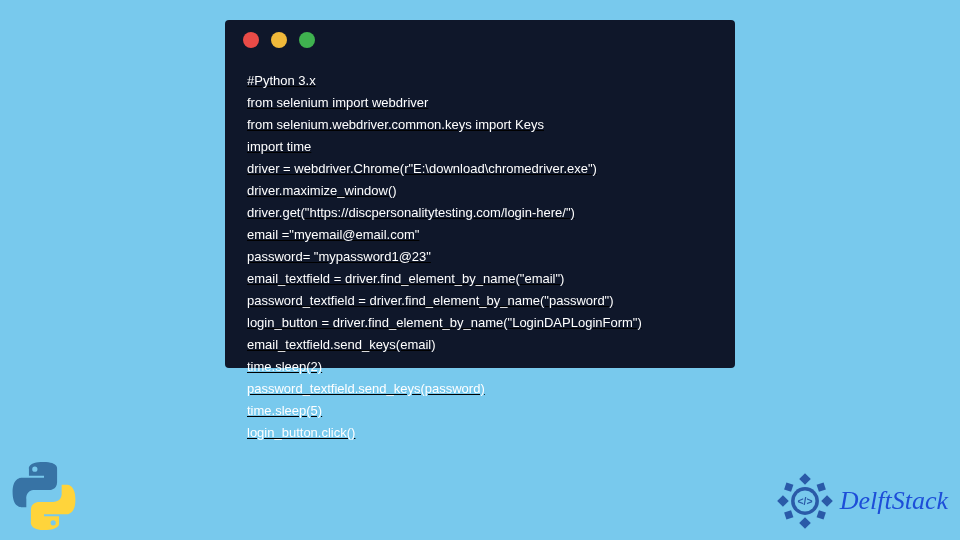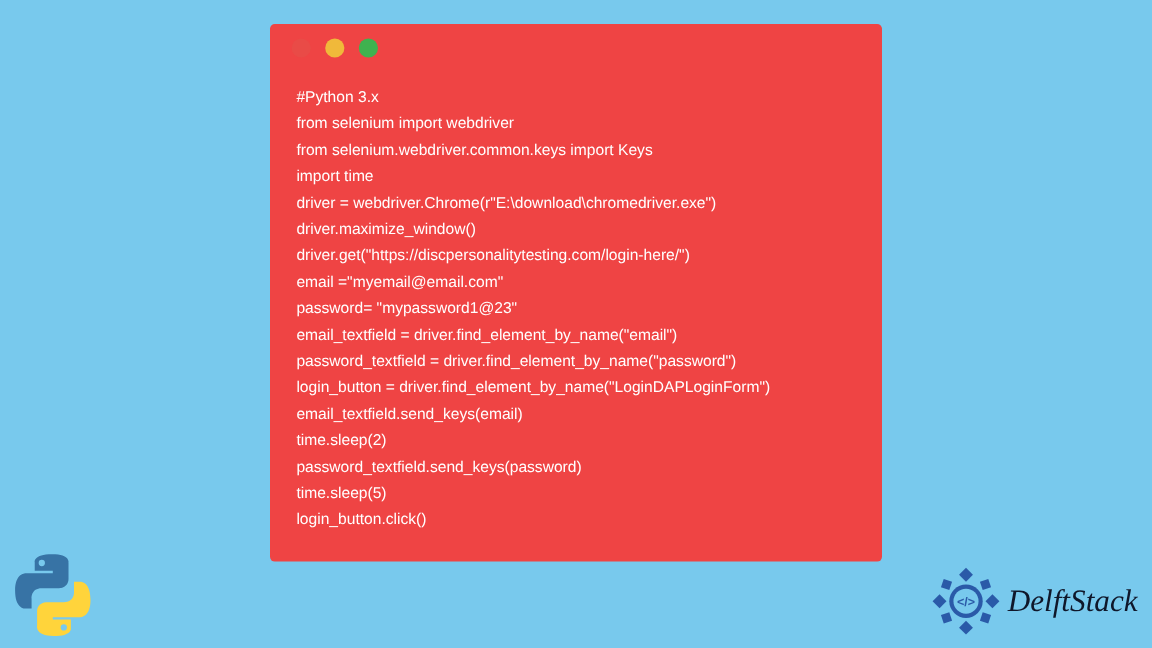--- a/index.html
+++ b/index.html
@@ -9,24 +9,25 @@
     background: #78c9ed;
     position: relative;
     font-family: Arial, Helvetica, sans-serif;
     overflow: hidden;
   }
   .code-window {
     position: absolute;
     left: 225px;
     top: 20px;
     width: 510px;
-    height: 448px;
-    background: #ef4444;
+    height: 348px;
+    background: #0f172a;
     border-radius: 4px;
     padding: 0;
+    text-decoration: underline;
   }
   .titlebar {
     height: 40px;
     display: flex;
     align-items: center;
     padding-left: 18px;
     gap: 12px;
   }
   .dot {
     width: 16px;
@@ -56,21 +57,21 @@
     right: 12px;
     bottom: 10px;
     display: flex;
     align-items: center;
     gap: 6px;
   }
   .delft-text {
     font-family: Georgia, 'Times New Roman', serif;
     font-size: 26px;
     font-style: italic;
-    color: #0f172a;
+    color: #1d4ed8;
     font-weight: 500;
   }
   .delft-icon {
     width: 58px;
     height: 58px;
   }
 </style>
 </head>
 <body>
 

